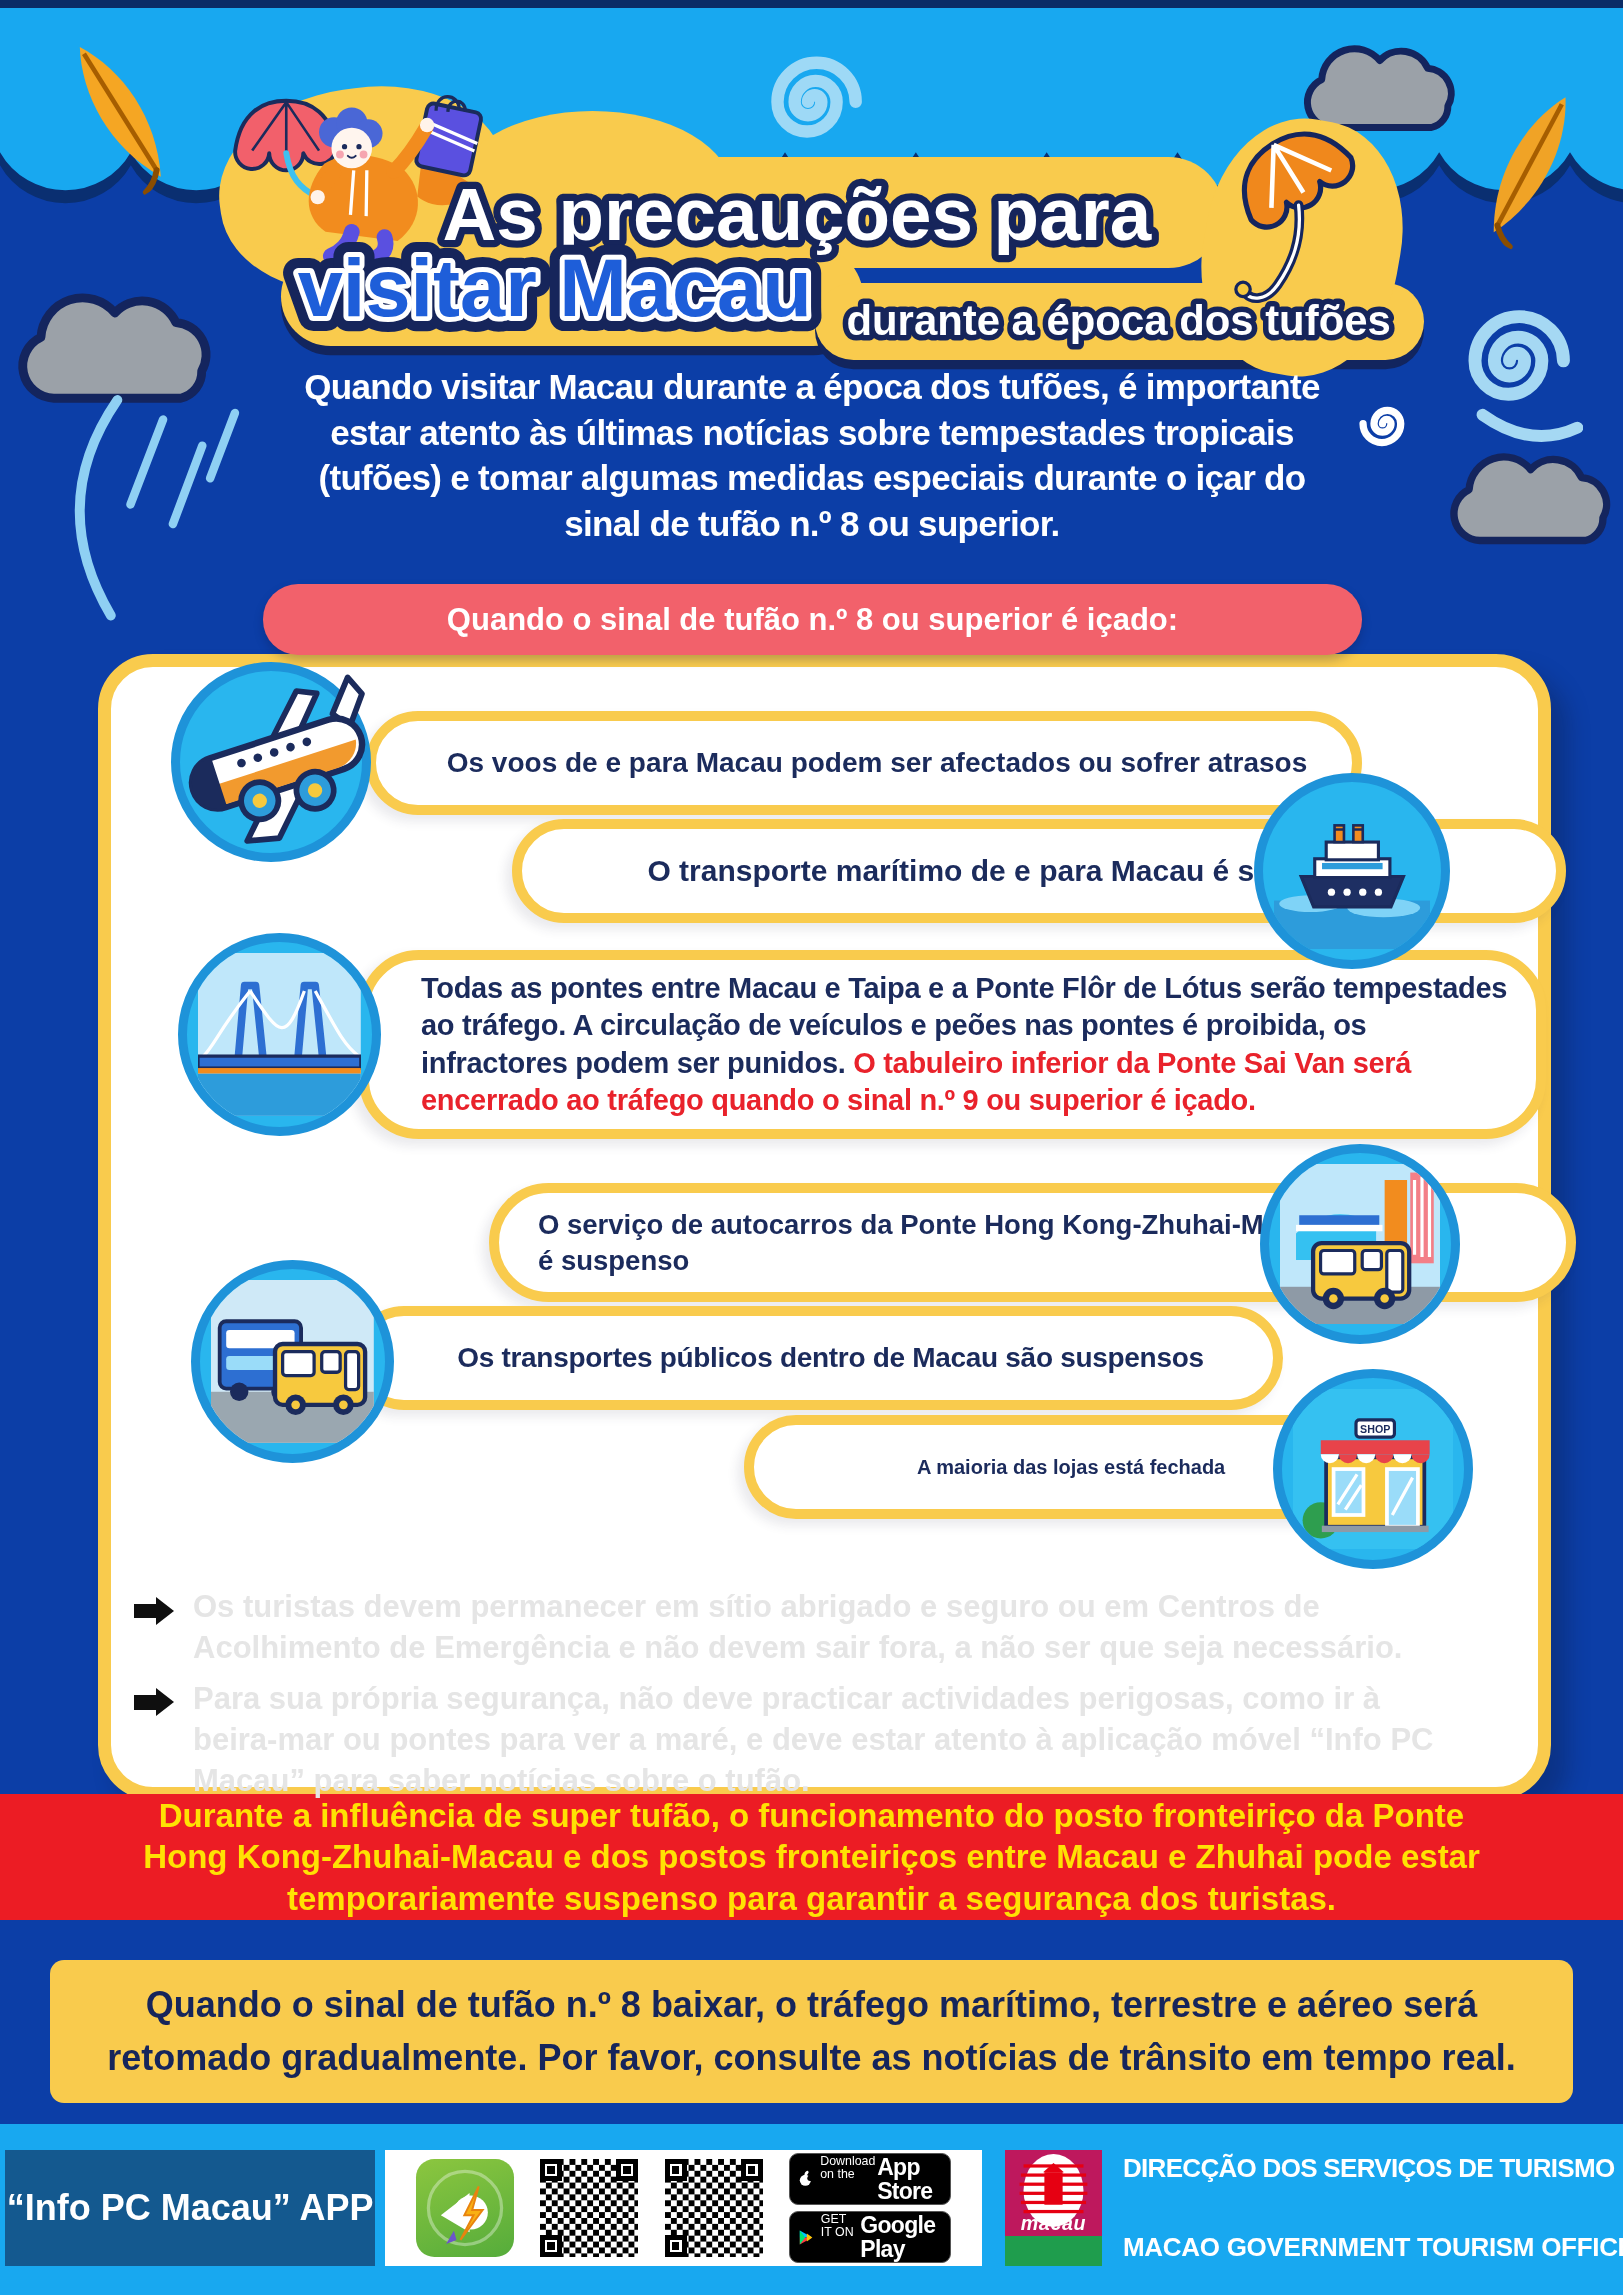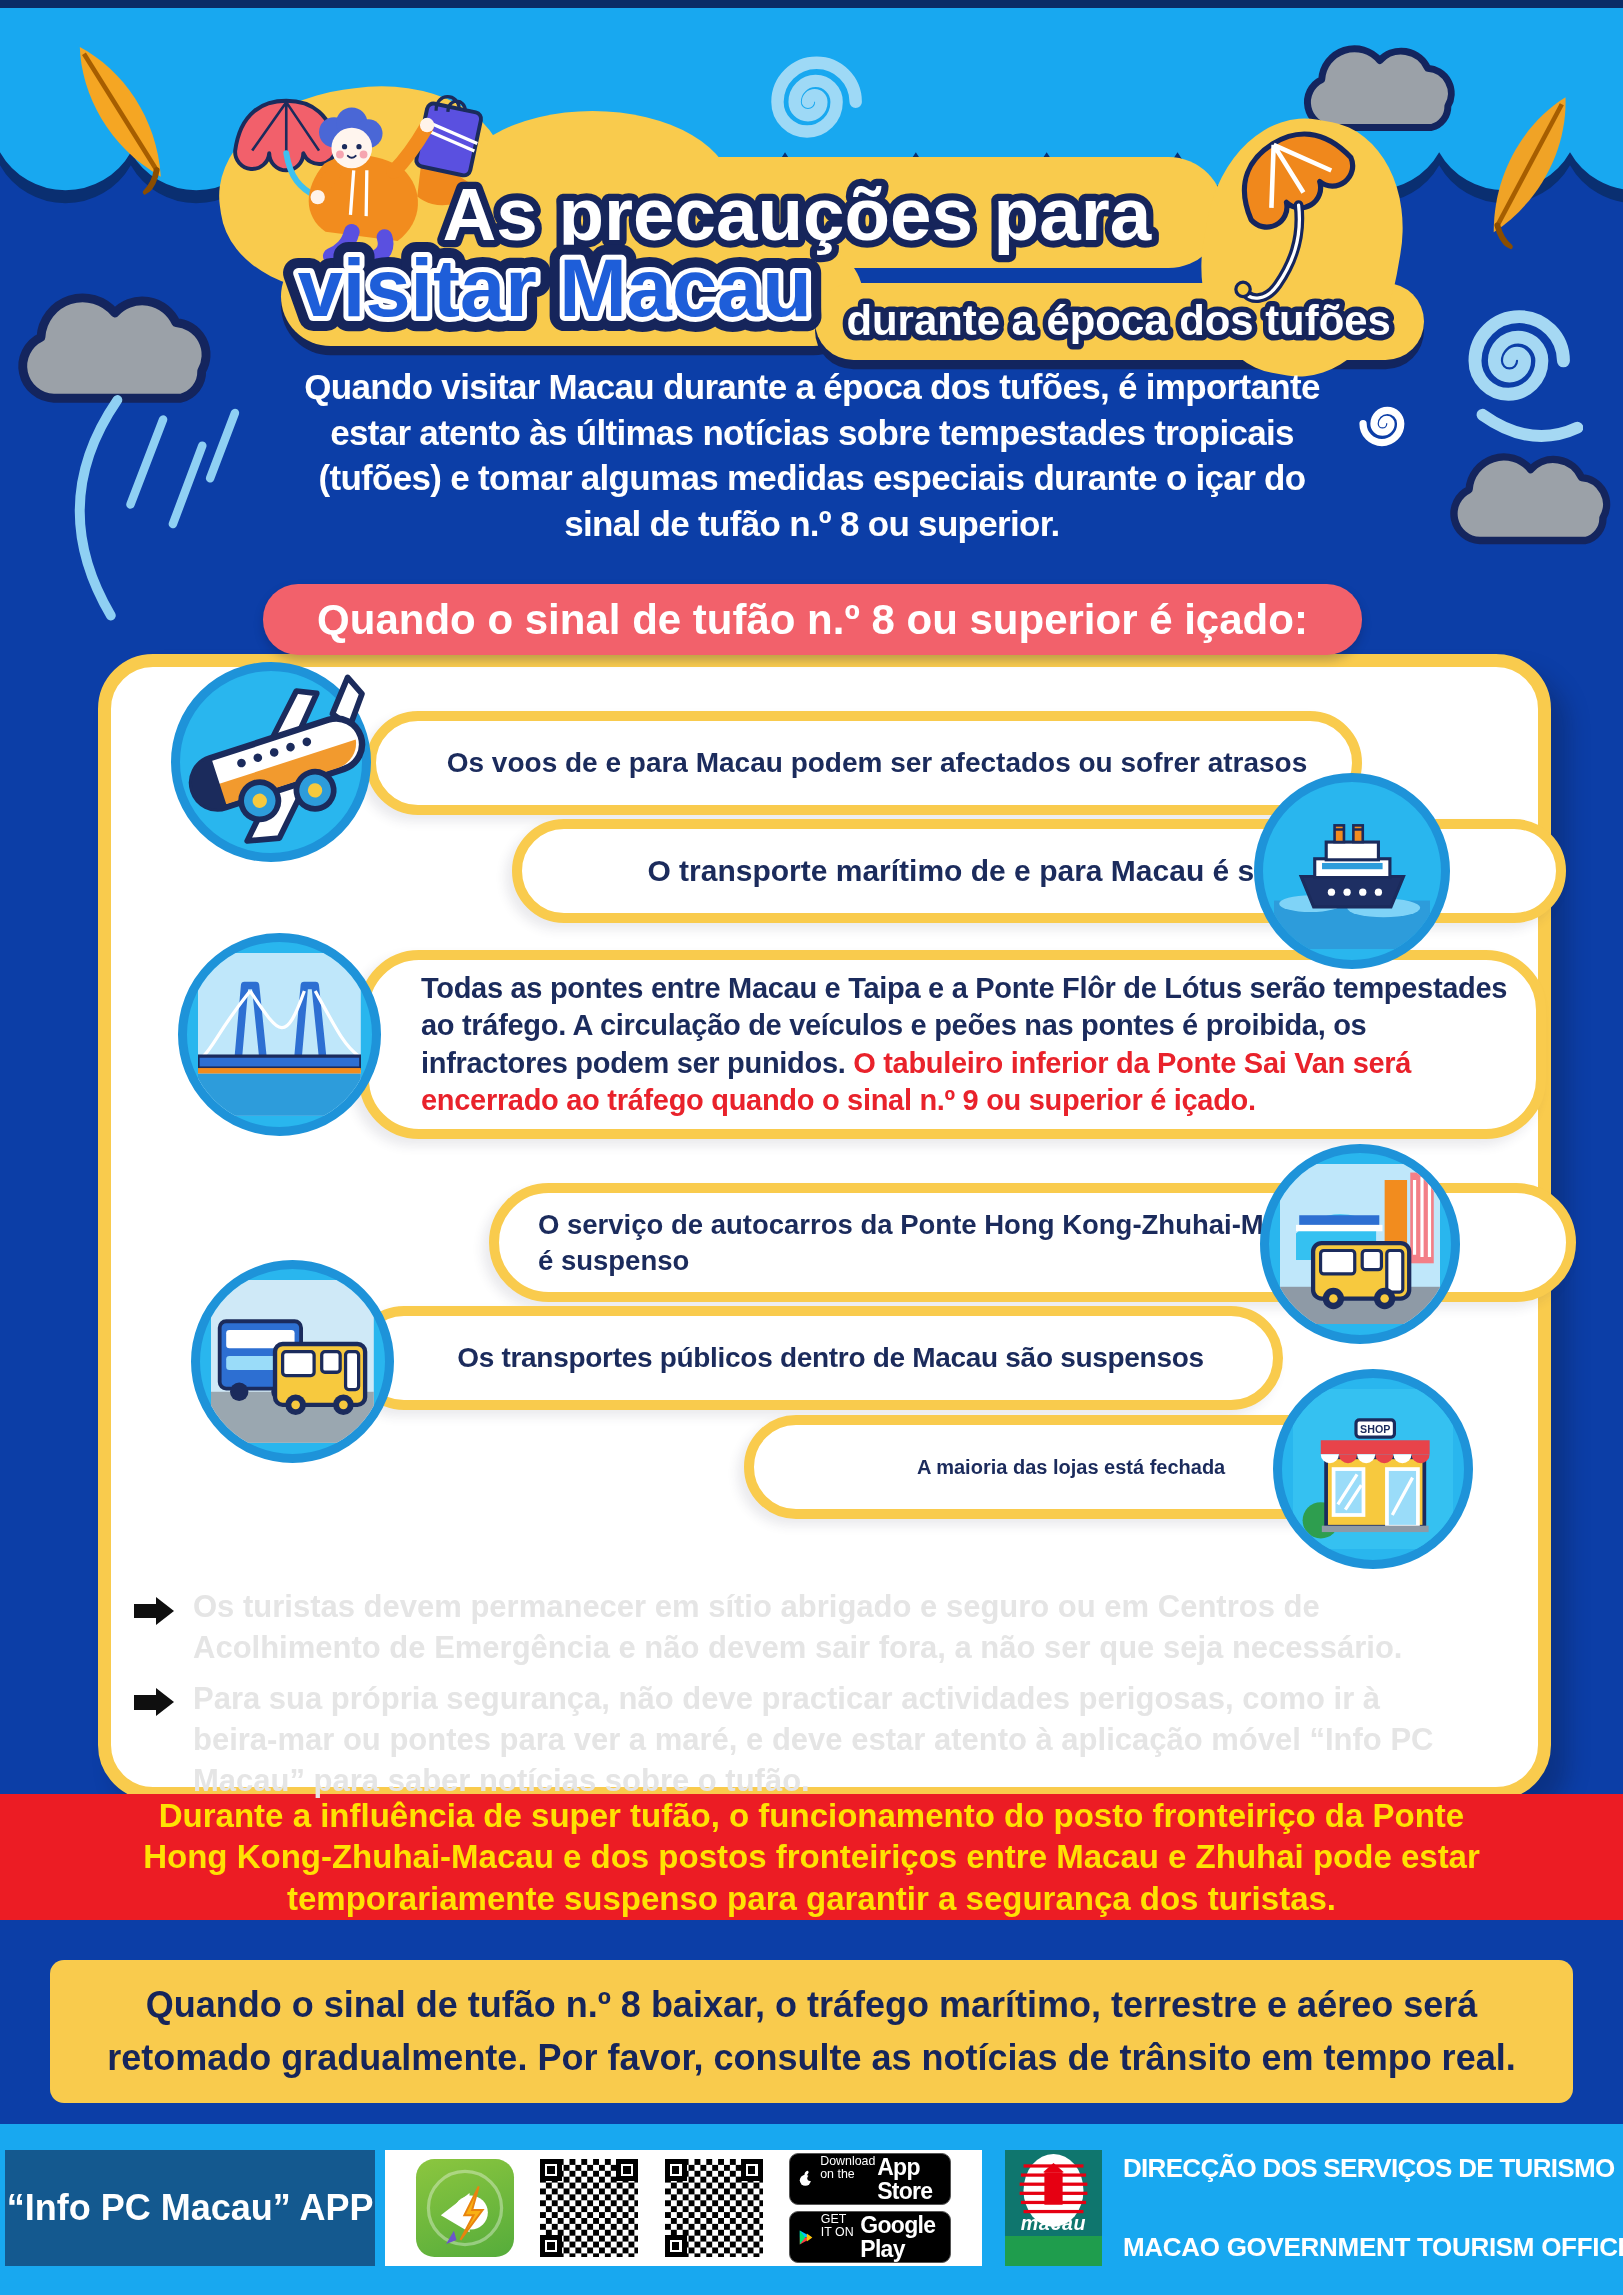--- a/index.html
+++ b/index.html
@@ -15,21 +15,21 @@
   .blob{background:#F9CB4D;z-index:2;}
   .blob.shadowed{box-shadow:0 9.2px 0 #12255E;}
   .title-svg{left:0;top:0;width:1623px;height:393px;z-index:3;pointer-events:none;}
   .intro{
     left:92px;top:364px;width:1440px;z-index:3;text-align:center;color:#fff;
     font-size:35px;font-weight:bold;line-height:1.30;letter-spacing:-0.7px;white-space:pre-line;
   }
   .red-pill{
     left:263px;top:584px;width:1099px;height:71px;border-radius:35px;background:#F2616B;
     display:flex;align-items:center;justify-content:center;color:#fff;font-weight:bold;
-    font-size:42px;z-index:3;box-shadow:0 5.2px 9.2px rgba(10,20,60,.25);
+    font-size:31px;z-index:3;box-shadow:0 5.2px 9.2px rgba(10,20,60,.25);
   }
   
   .card{
     left:98px;top:654px;width:1427px;height:1120px;background:#fff;
     border:13px solid #F9CB4D;border-radius:55px;z-index:2;
     box-shadow:17px 18.3px 22px rgba(10,20,50,.28);
   }
   .pill{
     position:absolute;background:#fff;border:10.5px solid #F9CB4D;border-radius:60px;
     display:flex;align-items:center;color:#1B2B5C;font-weight:bold;z-index:3;
@@ -77,21 +77,21 @@
   .f-tl{left:0;top:0;} .f-tr{right:0;top:0;} .f-bl{left:0;bottom:0;}
   .badges{display:flex;flex-direction:column;gap:6.5px;flex:0 0 auto;}
   .badge{
     width:162px;height:52px;background:#000;border-radius:9.2px;color:#fff;
     display:flex;align-items:center;padding:0 9.2px;box-sizing:border-box;gap:7.9px;border:1.3px solid #555;
   }
   .badge .lines{display:flex;line-height:1.05;}
   .badge .small{font-size:12.4px;}
   .badge .big{font-size:23px;font-weight:bold;letter-spacing:-0.7px;}
   .mgto-logo{left:1005px;top:2150px;width:97px;height:116px;z-index:3;}
-  .mgto-red{width:97px;height:86px;background:#0f766e;position:relative;overflow:hidden;}
+  .mgto-red{width:97px;height:86px;background:#be185d;position:relative;overflow:hidden;}
   .mgto-green{width:97px;height:30px;background:#1F9D4D;}
   .mgto-script{position:absolute;left:0;right:0;bottom:1.3px;text-align:center;color:#fff;font-style:italic;font-weight:bold;font-size:19.6px;letter-spacing:0.7px;}
   .org-block{left:1123px;top:2150px;width:497px;height:116px;z-index:3;color:#fff;display:flex;flex-direction:column;justify-content:space-between;padding:2.6px 0;box-sizing:border-box;}
   .org-zh{font-size:30px;letter-spacing:8.5px;font-weight:bold;white-space:nowrap;}
   .org-pt{font-size:26px;font-weight:bold;letter-spacing:-0.7px;white-space:nowrap;}
   .org-en{font-size:26px;font-weight:bold;letter-spacing:-0.3px;white-space:nowrap;}
   
   .deco{z-index:1;}
   .leaf{width:98px;height:164px;}
   .text-red{color:#E9222B;}

